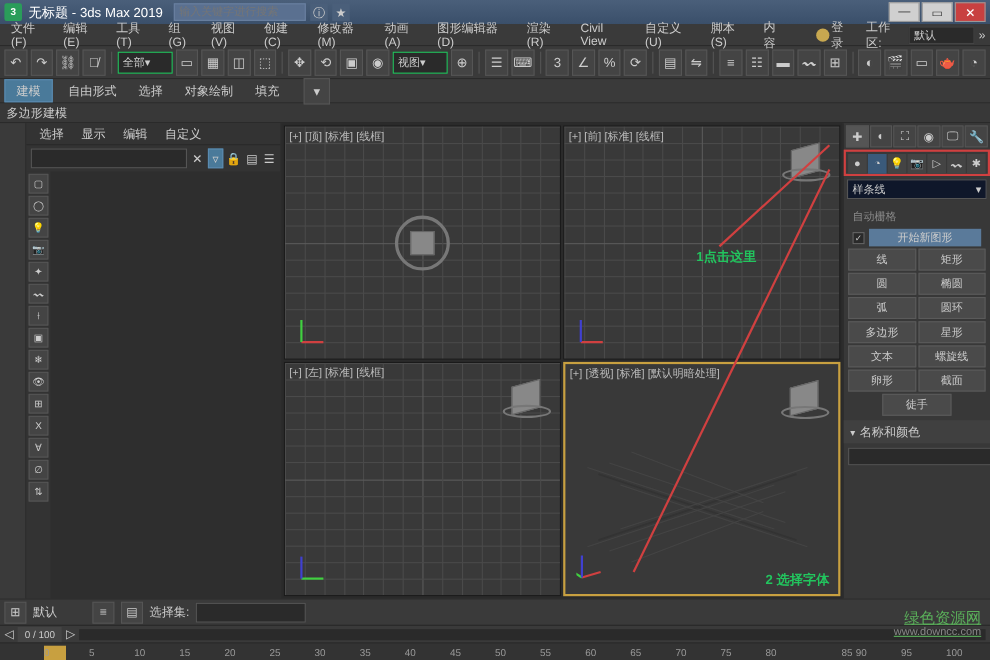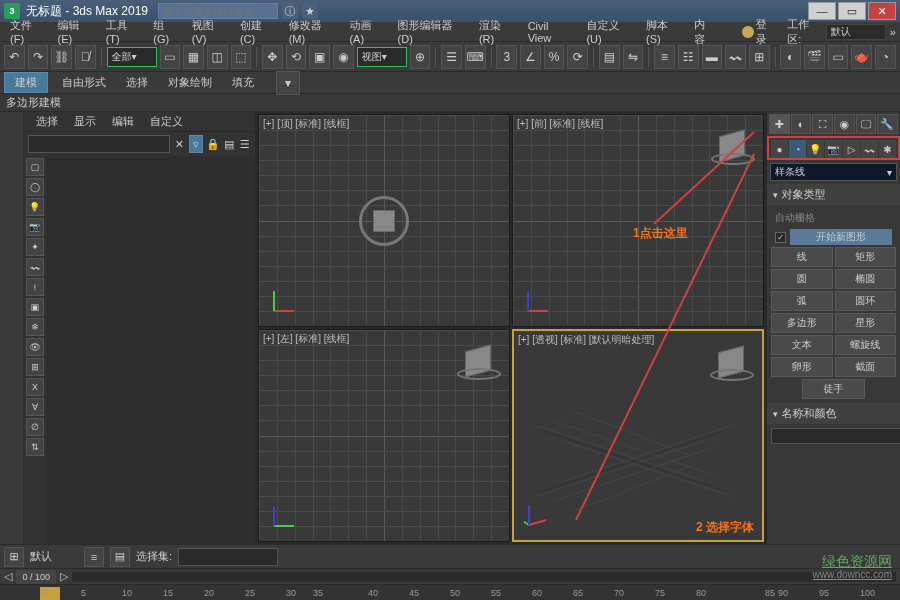--- a/index.html
+++ b/index.html
@@ -93,21 +93,21 @@
 .rollout-b { padding:4px;}
 .auto-grid { font-size:10px;color:#888;padding:2px 4px;}
 .chk-row { display:flex;align-items:center;gap:4px;padding:2px 4px;}
 .chk-row .chk { width:11px;height:11px;background:#2a2a2a;border:1px solid #666;display:flex;align-items:center;justify-content:center;font-size:8px;}
 .chk-row .lbl { background:#5a7a9a;padding:1px 8px;font-size:10px;flex:1;text-align:center;}
 .btn-grid { display:grid;grid-template-columns:1fr 1fr;gap:2px;}
 .obj-btn { background:#4a4a4a;border:1px solid #5a5a5a;padding:2px 2px;font-size:10px;text-align:center;cursor:pointer;}
 .obj-btn.single { grid-column:1/3;width:50%;margin:0 auto;}
 
 
-.annotation { position:absolute;color:#f97316;font-size:12px;z-index:100;font-weight:bold;}
+.annotation { position:absolute;color:#22c55e;font-size:12px;z-index:100;font-weight:bold;}
 
 
 .bottom1 { height: 24px; background:#3a3a3a;display:flex;align-items:center;padding:0 4px;gap:6px;border-top:1px solid #2a2a2a;}
 .bottom1 .bico { width:20px;height:20px;background:#444;border:1px solid #555;display:flex;align-items:center;justify-content:center;}
 .bottom1 .sel-label { font-size:11px;}
 .bottom1 .sel-combo { background:#2a2a2a;border:1px solid #555;height:18px;width:100px;}
 
 .timeslider { height: 16px; background:#3a3a3a;display:flex;align-items:center;padding:0 4px;gap:4px;border-top:1px solid #2a2a2a;}
 .timeslider .tsc { padding:0 6px;font-size:9px;background:#444;height:14px;display:flex;align-items:center;}
 .timeslider .tsbar { flex:1;height:10px;background:#2a2a2a;}
@@ -453,23 +453,20 @@
       <div class="cmd-sub">💡</div>
       <div class="cmd-sub">📷</div>
       <div class="cmd-sub">▷</div>
       <div class="cmd-sub">〰</div>
       <div class="cmd-sub">✱</div>
     </div>
     <div class="cmd-combo">
       <span>样条线</span>
         <span>▾</span>
     </div>
-    <div class="rollout-h">
-        <span>对象类型</span>
-      </div>
     <div class="rollout-b">
       <div class="auto-grid">自动栅格</div>
       <div class="chk-row">
         <div class="chk">✓</div>
         <div class="lbl">开始新图形</div>
       </div>
       <div class="btn-grid">
         <div class="obj-btn">线</div>
         <div class="obj-btn">矩形</div>
         <div class="obj-btn">圆</div>
@@ -515,21 +512,21 @@
 <div class="timeline">
   <div class="tlslider"></div>
   <div id="ticks">
       <span class="tick" style="left: 40px; top: 3px;">0</span>
       <span class="tick" style="left: 81px; top: 3px;">5</span>
       <span class="tick" style="left: 122px; top: 3px;">10</span>
       <span class="tick" style="left: 163px; top: 3px;">15</span>
       <span class="tick" style="left: 204px; top: 3px;">20</span>
       <span class="tick" style="left: 245px; top: 3px;">25</span>
       <span class="tick" style="left: 286px; top: 3px;">30</span>
-      <span class="tick" style="left: 313px; top: 3px;">35</span>
+      <span class="tick" style="left: 327px; top: 3px;">35</span>
       <span class="tick" style="left: 368px; top: 3px;">40</span>
       <span class="tick" style="left: 409px; top: 3px;">45</span>
       <span class="tick" style="left: 450px; top: 3px;">50</span>
       <span class="tick" style="left: 491px; top: 3px;">55</span>
       <span class="tick" style="left: 532px; top: 3px;">60</span>
       <span class="tick" style="left: 573px; top: 3px;">65</span>
       <span class="tick" style="left: 614px; top: 3px;">70</span>
       <span class="tick" style="left: 655px; top: 3px;">75</span>
       <span class="tick" style="left: 696px; top: 3px;">80</span>
       <span class="tick" style="left: 765px; top: 3px;">85</span>

